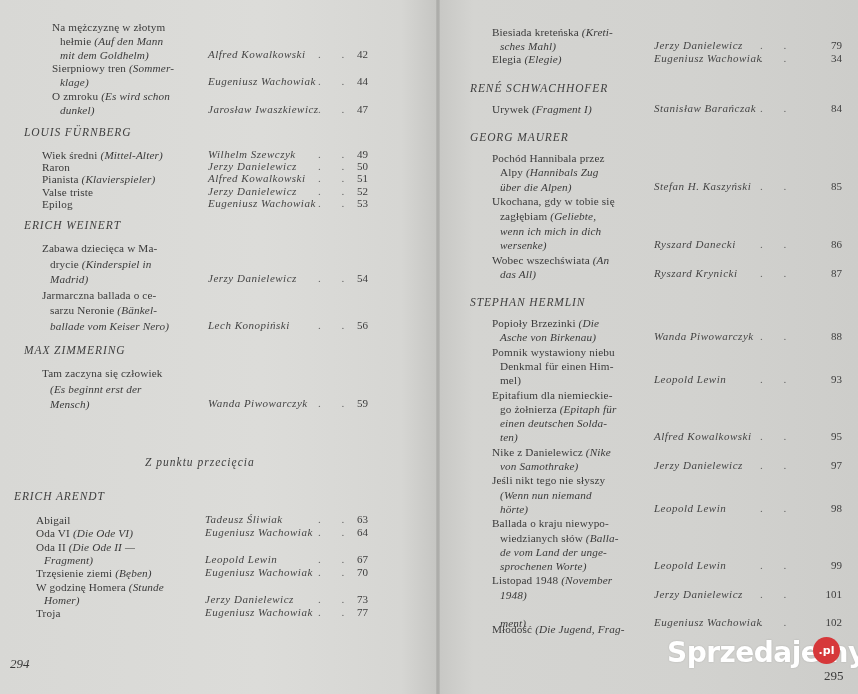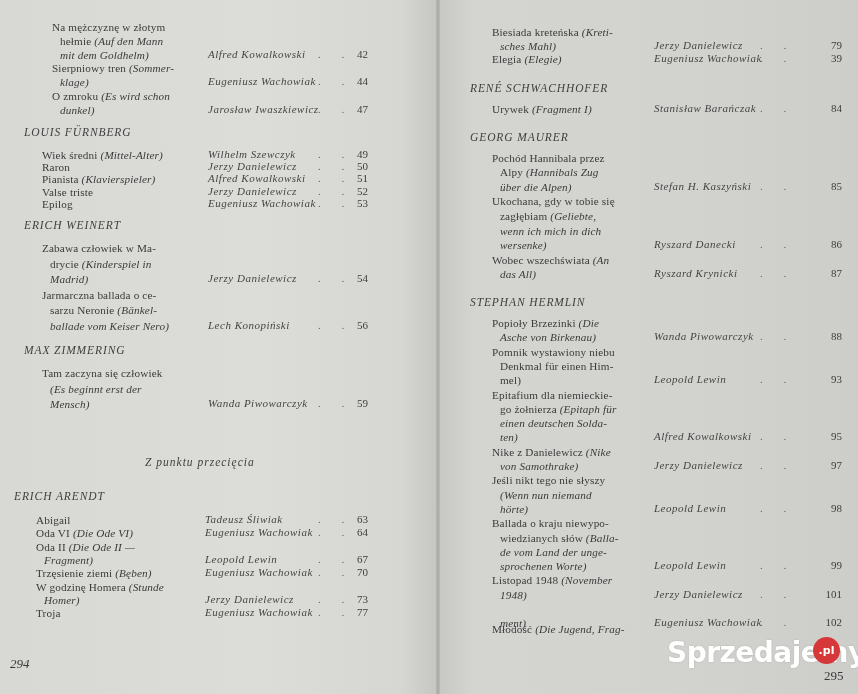--- a/index.html
+++ b/index.html
@@ -153,21 +153,21 @@
         <div class="pgnum" style="top: 184.6px; left: 338px;">52</div>
       </div>
       <div>
         <div class="line" style="top: 196.8px; left: 42px;"><span>Epilog</span></div>
         <div class="translator" style="top: 196.8px; left: 208px;">Eugeniusz Wachowiak</div>
         <div class="dots" style="top: 196.8px; left: 318px;">. .</div>
         <div class="pgnum" style="top: 196.8px; left: 338px;">53</div>
       </div>
       <div class="author-head" style="top: 219px; left: 24px;">ERICH WEINERT</div>
       <div>
-        <div class="line" style="top: 241px; left: 42px;"><span>Zabawa człowiek w Ma-</span></div>
+        <div class="line" style="top: 241px; left: 42px;"><span>Zabawa dziecięca w Ma-</span></div>
         <div class="line" style="top: 256.5px; left: 50px;"><span>drycie </span><span class="it">(Kinderspiel in</span></div>
         <div class="line" style="top: 272px; left: 50px;"><span class="it">Madrid)</span></div>
         <div class="translator" style="top: 272px; left: 208px;">Jerzy Danielewicz</div>
         <div class="dots" style="top: 272px; left: 318px;">. .</div>
         <div class="pgnum" style="top: 272px; left: 338px;">54</div>
       </div>
       <div>
         <div class="line" style="top: 287.5px; left: 42px;"><span>Jarmarczna ballada o ce-</span></div>
         <div class="line" style="top: 303px; left: 50px;"><span>sarzu Neronie </span><span class="it">(Bänkel-</span></div>
         <div class="line" style="top: 318.5px; left: 50px;"><span class="it">ballade vom Keiser Nero)</span></div>
@@ -232,21 +232,21 @@
         <div class="line" style="top: 25px; left: 52px;"><span>Biesiada kreteńska </span><span class="it">(Kreti-</span></div>
         <div class="line" style="top: 38.6px; left: 60px;"><span class="it">sches Mahl)</span></div>
         <div class="translator" style="top: 38.6px; left: 214px;">Jerzy Danielewicz</div>
         <div class="dots" style="top: 38.6px; left: 320px;">. .</div>
         <div class="pgnum" style="top: 38.6px; left: 372px;">79</div>
       </div>
       <div>
         <div class="line" style="top: 52.2px; left: 52px;"><span>Elegia </span><span class="it">(Elegie)</span></div>
         <div class="translator" style="top: 52.2px; left: 214px;">Eugeniusz Wachowiak</div>
         <div class="dots" style="top: 52.2px; left: 320px;">. .</div>
-        <div class="pgnum" style="top: 52.2px; left: 372px;">39</div>
+        <div class="pgnum" style="top: 52.2px; left: 372px;">34</div>
       </div>
       <div class="author-head" style="top: 82px; left: 30px; text-align: center;">RENÉ SCHWACHHOFER</div>
       <div>
         <div class="line" style="top: 102px; left: 52px;"><span>Urywek </span><span class="it">(Fragment I)</span></div>
         <div class="translator" style="top: 102px; left: 214px;">Stanisław Barańczak</div>
         <div class="dots" style="top: 102px; left: 320px;">. .</div>
         <div class="pgnum" style="top: 102px; left: 372px;">84</div>
       </div>
       <div class="author-head" style="top: 130.6px; left: 30px;">GEORG MAURER</div>
       <div>

